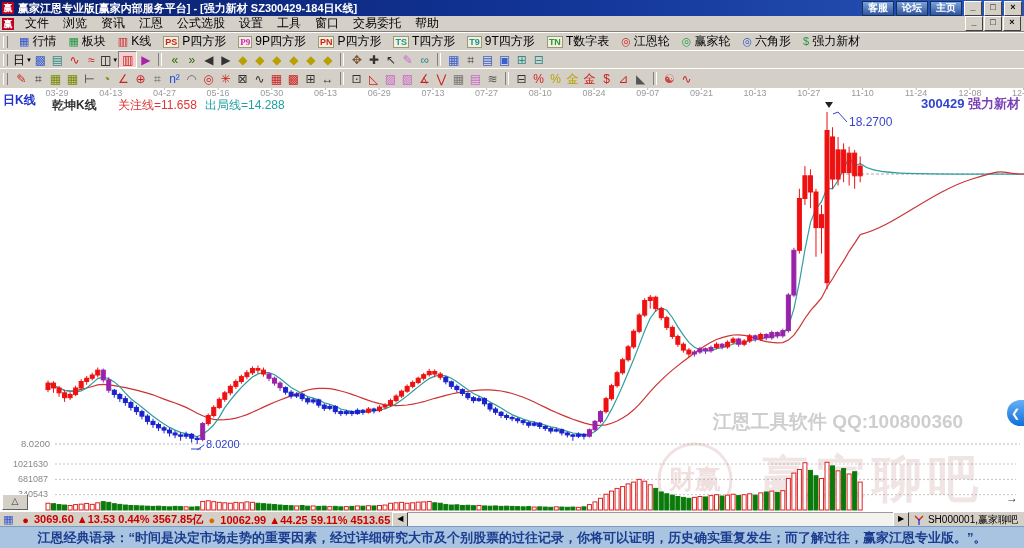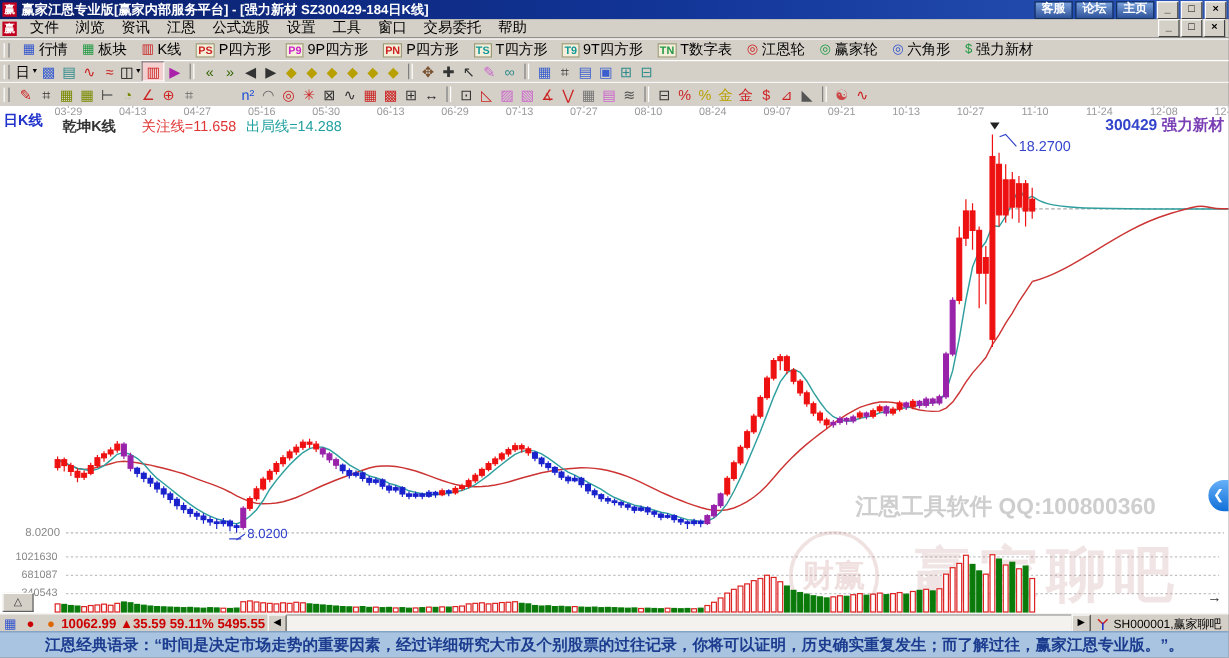--- a/index.html
+++ b/index.html
@@ -94,21 +94,21 @@
     </span>
     <span class="tb1-item">
       <span class="mini" style="color: rgb(204, 34, 34);">▥</span>
       <span>K线</span>
     </span>
     <span class="tb1-item">
       <span class="badge" style="color: rgb(204, 34, 34);">PS</span>
       <span>P四方形</span>
     </span>
     <span class="tb1-item">
-      <span class="badge" style="color: rgb(204, 34, 204);">P9</span>
+      <span class="badge" style="color: rgb(204, 34, 204); font-family: Liberation Serif, serif;">P9</span>
       <span>9P四方形</span>
     </span>
     <span class="tb1-item">
       <span class="badge" style="color: rgb(204, 34, 34);">PN</span>
       <span>P四方形</span>
     </span>
     <span class="tb1-item">
       <span class="badge" style="color: rgb(17, 153, 153);">TS</span>
       <span>T四方形</span>
     </span>
@@ -176,21 +176,21 @@
     <span class="grip"></span>
     <span class="icon-btn" style="color: rgb(204, 34, 34);">✎</span>
     <span class="icon-btn" style="color: rgb(51, 51, 51);">⌗</span>
     <span class="icon-btn" style="color: rgb(122, 138, 0);">▦</span>
     <span class="icon-btn" style="color: rgb(122, 138, 0);">▦</span>
     <span class="icon-btn" style="color: rgb(51, 51, 51);">⊢</span>
     <span class="icon-btn" style="color: rgb(122, 138, 0);">◔</span>
     <span class="icon-btn" style="color: rgb(204, 34, 34);">∠</span>
     <span class="icon-btn" style="color: rgb(204, 34, 34);">⊕</span>
     <span class="icon-btn" style="color: rgb(102, 102, 102);">⌗</span>
-    <span class="icon-btn" style="color: #1d4ed8; margin-left: 32px;">n²</span>
+    <span class="icon-btn" style="color: #1d4ed8;">n²</span>
     <span class="icon-btn" style="color: rgb(102, 102, 102);">◠</span>
     <span class="icon-btn" style="color: rgb(204, 34, 34);">◎</span>
     <span class="icon-btn" style="color: rgb(204, 34, 34);">✳</span>
     <span class="icon-btn" style="color: rgb(51, 51, 51);">⊠</span>
     <span class="icon-btn" style="color: rgb(51, 51, 51);">∿</span>
     <span class="icon-btn" style="color: rgb(204, 34, 34);">▦</span>
     <span class="icon-btn" style="color: rgb(204, 34, 34);">▩</span>
     <span class="icon-btn" style="color: rgb(51, 51, 51);">⊞</span>
     <span class="icon-btn" style="color: rgb(51, 51, 51);">↔</span>
     <span class="tsep"></span>
@@ -731,23 +731,26 @@
       <text x="206" y="360" fill="#3344cc" font-size="11" text-anchor="start" font-weight="normal">8.0200</text>
       <text x="1006" y="414" fill="#333" font-size="12" text-anchor="start" font-weight="normal">→</text>
     </svg>
   <div class="tri-btn">△</div>
   <div class="chat-btn">❮</div>
 </div>
 
 <div class="statusbar">
   <span class="sb-icon" style="color:#3355cc;">▦</span>
   <span class="sb-icon" style="color:#cc0000;">●</span>
+  <span class="sb-red">
+    <span>3069.60</span>&nbsp;<span>▲13.53</span>&nbsp;<span>0.44%</span>&nbsp;<span>3567.85亿</span>
+  </span>
   <span class="sb-icon" style="color:#dd6600;">●</span>
   <span class="sb-red">
-    <span>10062.99</span>&nbsp;<span>▲35.59</span>&nbsp;<span>59.11%</span>&nbsp;<span>5495.55</span>
+    <span>10062.99</span>&nbsp;<span>▲44.25</span>&nbsp;<span>59.11%</span>&nbsp;<span>4513.65</span>
   </span>
   <div class="hscroll">
     <span class="scroll-arrow">◀</span>
     <span class="scroll-track"></span>
     <span class="scroll-arrow">▶</span>
   </div>
   <span class="sb-icon">
     <svg width="12" height="12" viewBox="0 0 12 12">
         <path d="M2 2 L6 6 L10 2" stroke="#cc2222" fill="none" stroke-width="1.3"></path>
         <line x1="6" y1="5" x2="6" y2="11" stroke="#2233cc" stroke-width="1.3"></line>

